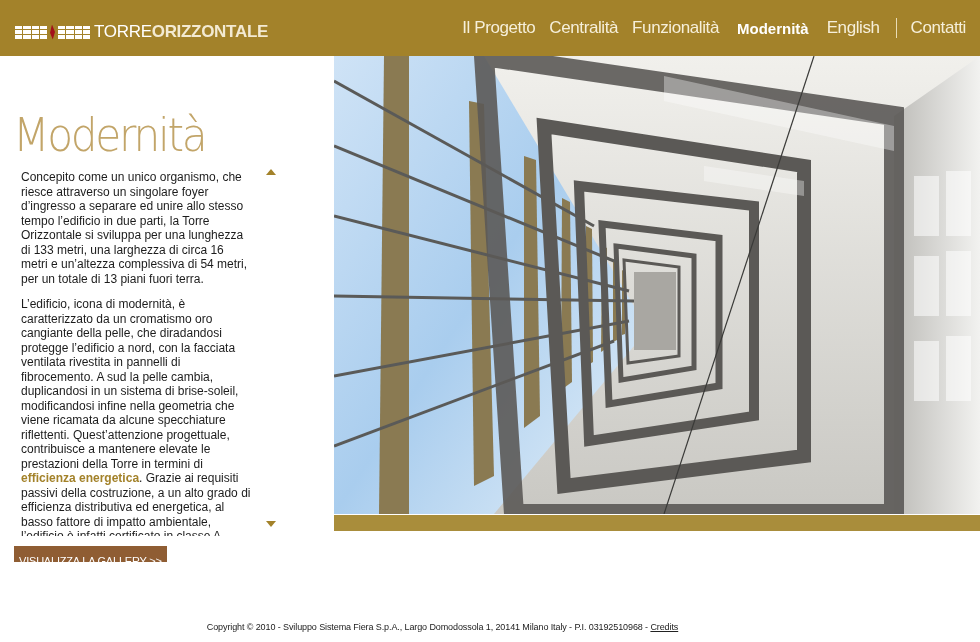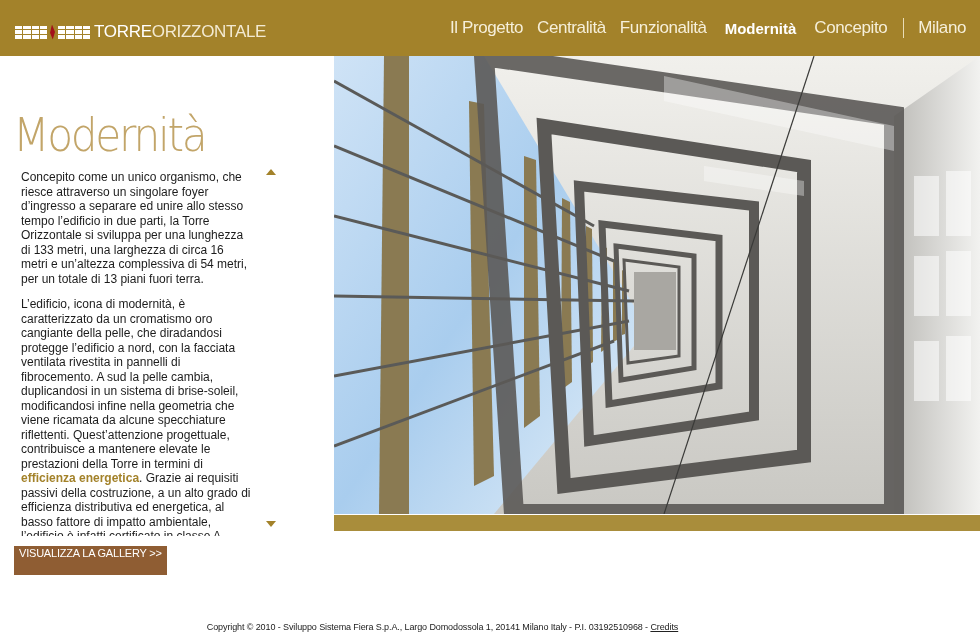--- a/index.html
+++ b/index.html
@@ -7,38 +7,38 @@
   body { font-family: "Liberation Sans", sans-serif; position: relative; }
 
   .header { position: absolute; left: 0; top: 0; width: 980px; height: 56px; background: #a3822a; }
   .logo { position: absolute; left: 15px; top: 23px; height: 18px; display: flex; align-items: center; }
   .logo-grid { display: flex; align-items: center; gap: 1px; margin-right: 4px; }
   .logo-block { width: 32px; height: 13px; display: grid; grid-template-columns: repeat(4, 1fr); grid-template-rows: repeat(3, 1fr); gap: 1px; }
   .logo-block span { background: #ffffff; }
   .logo-flame { width: 5px; height: 15px; margin: 0 2px; background: #a3101a; clip-path: polygon(40% 0, 100% 50%, 55% 100%, 0 55%); }
   .logo-text { font-size: 17px; color: #ffffff; letter-spacing: -0.3px; line-height: 18px; }
   .logo-text b { font-weight: normal; }
-  .logo-text span.light { font-weight: normal; color: #f3ead2; }
+  .logo-text span.light { font-weight: bold; color: #f3ead2; }
 
   .nav { position: absolute; right: 14px; top: 0; height: 56px; display: flex; align-items: center; }
   .nav-item { color: #f6efda; font-size: 17px; margin-left: 14px; text-decoration: none; letter-spacing: -0.4px; cursor: pointer; white-space: nowrap; }
   .nav-item.active { font-weight: bold; color: #ffffff; font-size: 15px; margin-left: 18px; margin-right: 4px; letter-spacing: 0; }
   .nav-sep { width: 1px; height: 20px; background: #e9dcb6; margin-left: 16px; margin-right: 0; }
 
   .page-title { position: absolute; left: 13px; top: 110px; font-size: 46px; font-weight: normal; color: #c2a569; letter-spacing: -2.5px; line-height: 50px; font-family: "DejaVu Sans", sans-serif; transform: scaleX(0.92); transform-origin: left; -webkit-text-stroke: 0; font-stretch: condensed; }
   .page-title span { font-weight: 200; }
 
   .text-scroll { position: absolute; left: 21px; top: 170px; width: 232px; height: 366px; overflow: hidden; font-size: 12px; line-height: 14.5px; color: #1c1c1c; }
   .text-scroll p { margin-bottom: 11px; }
   .highlight { color: #a3822a; font-weight: bold; text-align: right; }
 
   .scroll-up { position: absolute; left: 266px; top: 169px; width: 0; height: 0; border-left: 5px solid transparent; border-right: 5px solid transparent; border-bottom: 6px solid #a3822a; cursor: pointer; }
   .scroll-down { position: absolute; left: 266px; top: 521px; width: 0; height: 0; border-left: 5px solid transparent; border-right: 5px solid transparent; border-top: 6px solid #a3822a; cursor: pointer; }
 
-  .gallery-btn { position: absolute; left: 14px; top: 546px; height: 29px; padding: 0 5px; background: #8f5d33; color: #ffffff; font-size: 11px; line-height: 15px; letter-spacing: -0.2px; cursor: pointer; white-space: nowrap; }
+  .gallery-btn { position: absolute; left: 14px; top: 546px; height: 15px; padding: 8px 5px; background: #8f5d33; color: #ffffff; font-size: 11px; line-height: 15px; letter-spacing: -0.2px; cursor: pointer; white-space: nowrap; }
 
   .photo { position: absolute; left: 334px; top: 56px; width: 646px; height: 458px; overflow: hidden; background: #d8d8d6; }
   .photo-bar { position: absolute; left: 334px; top: 515px; width: 646px; height: 16px; background: #a98d3b; }
 
   .footer { position: absolute; left: 0; top: 622px; width: 885px; text-align: center; font-size: 9px; color: #222222; letter-spacing: -0.1px; }
   .footer a { color: #222222; text-decoration: underline; cursor: pointer; }
 </style>
 </head>
 <body>
 
@@ -76,23 +76,23 @@
         </div>
     </div>
     <div class="logo-text"><b>TORRE</b><span class="light">ORIZZONTALE</span></div>
   </div>
 
   <nav class="nav">
     <a class="nav-item">Il Progetto</a>
     <a class="nav-item">Centralità</a>
     <a class="nav-item">Funzionalità</a>
     <a class="nav-item active">Modernità</a>
-    <a class="nav-item">Concepito</a>
+    <a class="nav-item">English</a>
     <span class="nav-sep"></span>
-    <a class="nav-item">Milano</a>
+    <a class="nav-item">Contatti</a>
   </nav>
 </div>
 
 <h1 class="page-title"><span>Modernità</span></h1>
 
 <div class="scroll-up"></div>
 
 <div class="text-scroll">
   <p>Concepito come un unico organismo, che riesce attraverso un singolare foyer d’ingresso a separare ed unire allo stesso tempo l’edificio in due parti, la Torre Orizzontale si sviluppa per una lunghezza di 133 metri, una larghezza di circa 16 metri e un’altezza complessiva di 54 metri, per un totale di 13 piani fuori terra.</p>
   <p><span>L’edificio, icona di modernità, è caratterizzato da un cromatismo oro cangiante della pelle, che diradandosi protegge l’edificio a nord, con la facciata ventilata rivestita in pannelli di fibrocemento. A sud la pelle cambia, duplicandosi in un sistema di brise-soleil, modificandosi infine nella geometria che viene ricamata da alcune specchiature riflettenti. Quest’attenzione progettuale, contribuisce a mantenere elevate le prestazioni della Torre in termini di</span> <a class="highlight">efficienza energetica</a><span>. Grazie ai requisiti passivi della costruzione, a un alto grado di efficienza distributiva ed energetica, al basso fattore di impatto ambientale, l’edificio è infatti certificato in classe A.</span></p>

